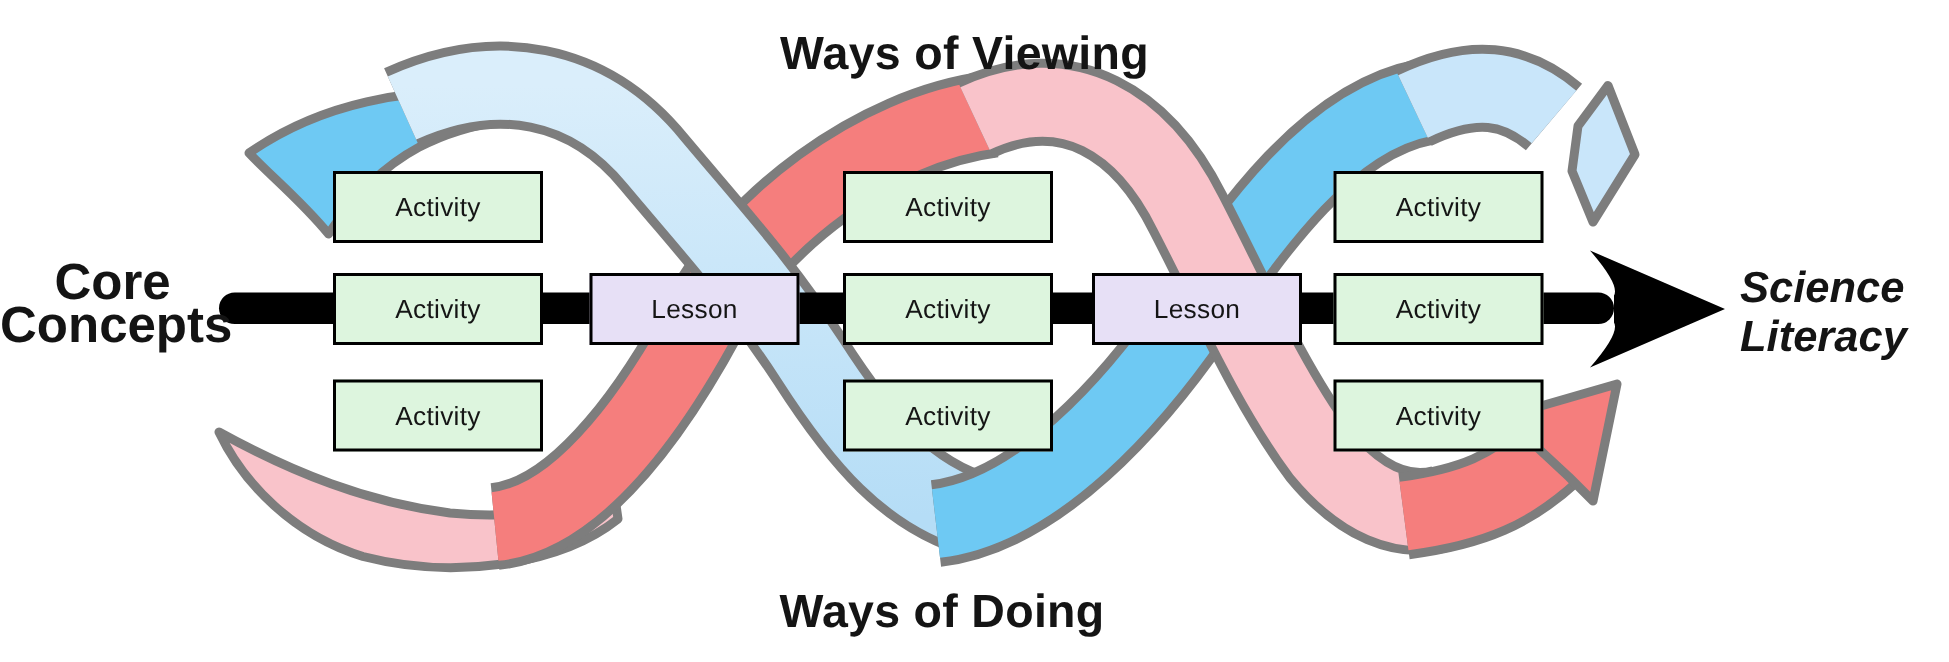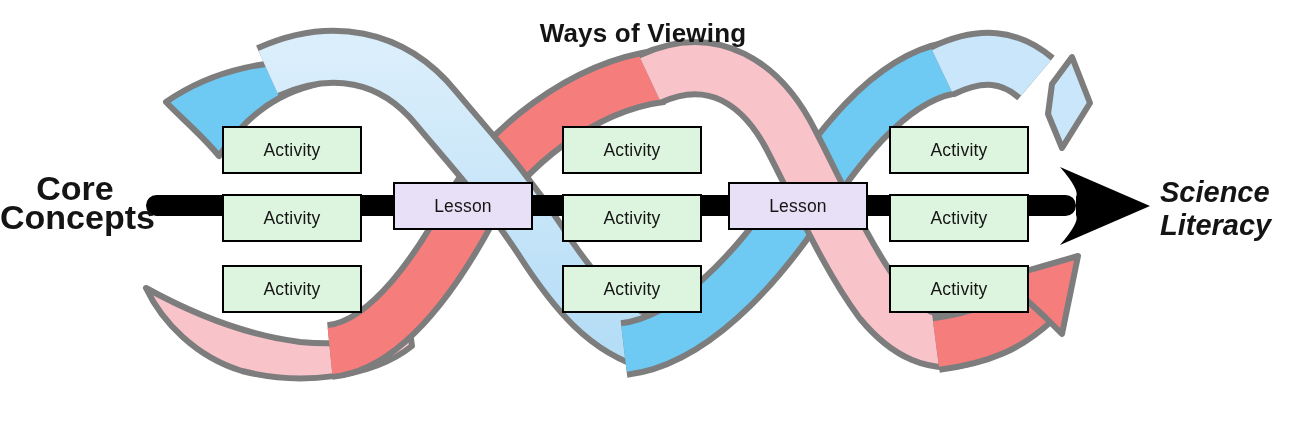--- a/index.html
+++ b/index.html
@@ -21,25 +21,25 @@
   .fill-bluelight{fill:var(--blue-light);}
   .fill-pink{fill:var(--pink-light);}
   .fill-red{fill:var(--red-dark);}
   .fill-black{fill:var(--arrow-black);}
   
   .box{
     position:absolute;width:140px;height:48px;box-sizing:border-box;
     border:2px solid #000;display:flex;align-items:center;justify-content:center;
     font-size:17.5px;color:#151515;letter-spacing:0.2px;
   }
-  .box.activity{background:var(--activity-fill);margin-top:12px;}
+  .box.activity{background:var(--activity-fill);}
   .box.lesson{background:var(--lesson-fill);}
   
   .lbl{position:absolute;color:#141414;font-weight:bold;}
-  .lbl-top,.lbl-bottom{width:320px;text-align:center;font-size:26px;letter-spacing:0.2px;}
+  .lbl-top,.lbl-bottom{width:320px;text-align:center;font-size:31px;letter-spacing:0.2px;}
   .lbl-left{width:150px;text-align:center;font-size:34px;line-height:29px;}
   .lbl-right{width:160px;text-align:left;font-size:29px;line-height:33px;font-style:italic;}
 </style>
 </head>
 <body>
 
 <div class="stage">
 
   <svg class="layer" width="1299" height="441" viewBox="0 0 1299 441">
     <defs>
@@ -123,20 +123,21 @@
       <span>Activity</span>
     </div>
   <div class="box activity" style="left:889px;top:182px;">
       <span>Activity</span>
     </div>
   <div class="box activity" style="left:889px;top:253px;">
       <span>Activity</span>
     </div>
 
   <div class="lbl lbl-top" style="left:483px;top:18px;">Ways of Viewing</div>
+  <div class="lbl lbl-bottom" style="left:468px;top:390px;">Ways of Doing</div>
   <div class="lbl lbl-left" style="left:0px;top:174px;">
     <div>Core</div>
     <div>Concepts</div>
   </div>
   <div class="lbl lbl-right" style="left:1160px;top:176px;">
     <div>Science</div>
     <div>Literacy</div>
   </div>
 
 </div>

